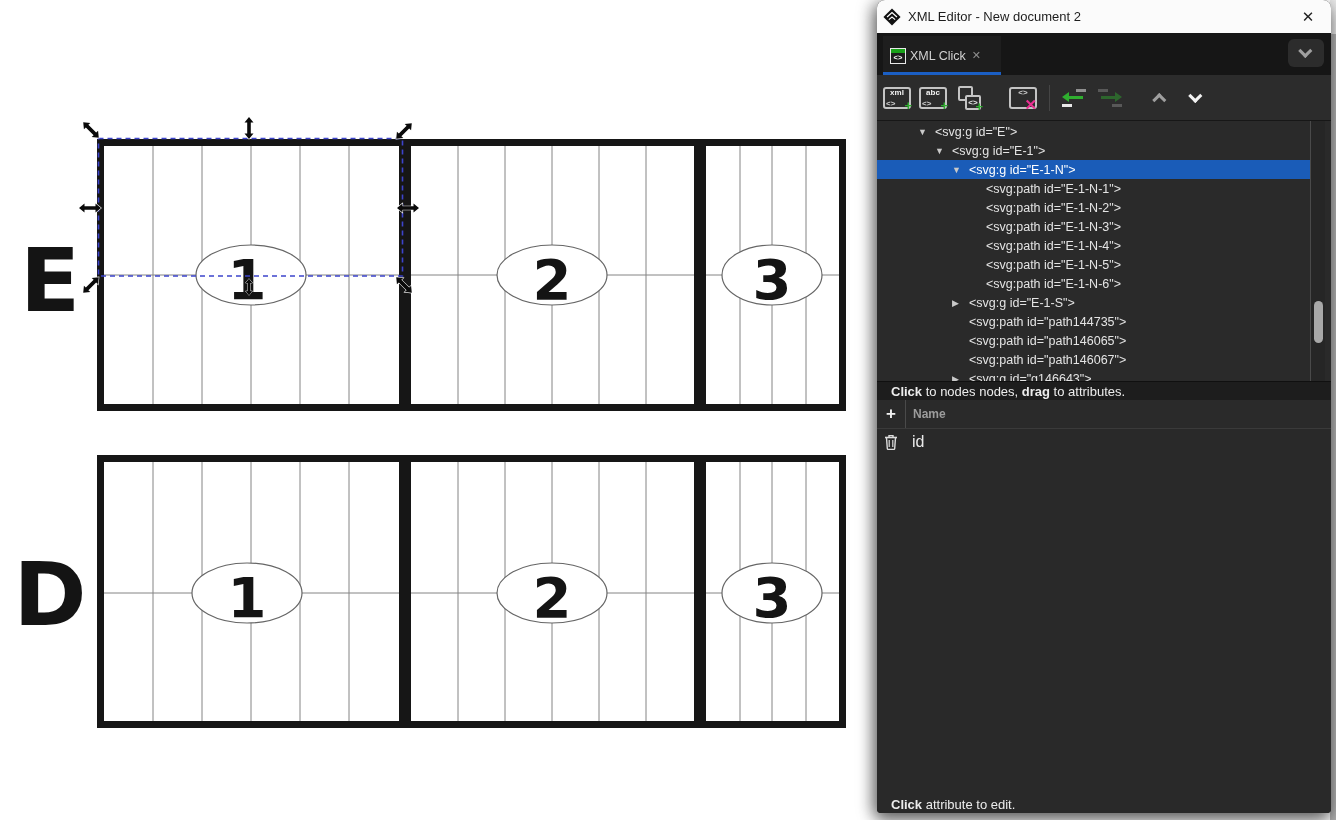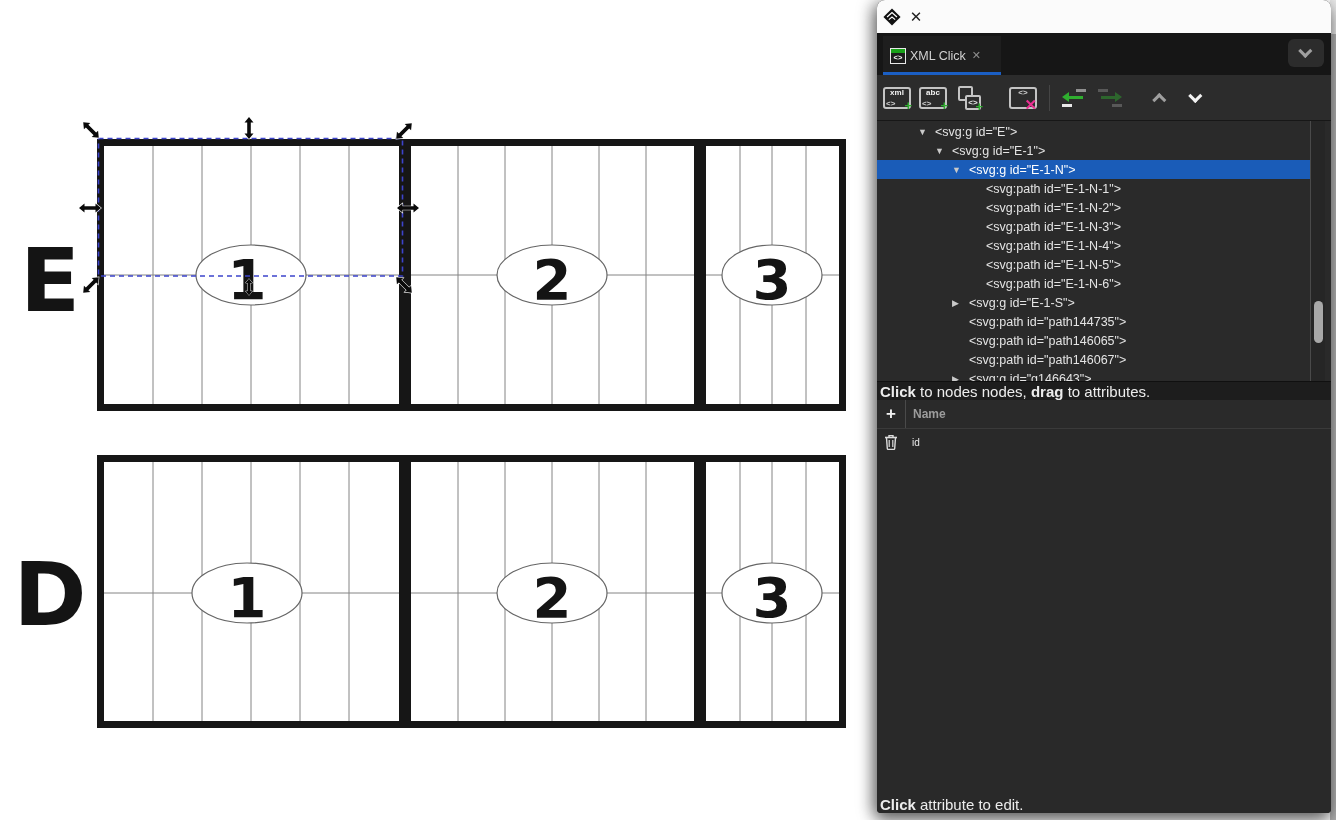--- a/index.html
+++ b/index.html
@@ -64,30 +64,30 @@
   .tree { height:262px; background:#2a2a2a; position:relative; border-top:1px solid #171717;
           border-bottom:1px solid #101010; flex:0 0 auto; overflow:hidden; }
   .treerows { position:absolute; left:0; top:1px; right:21px; bottom:0; overflow:hidden; }
   .tree-row { height:19px; display:flex; align-items:center; font-size:12.5px; color:#e4e4e4; white-space:nowrap; }
   .tree-row .tri { width:17px; flex:0 0 auto; font-size:9px; color:#c9c9c9; text-align:left; }
   .tree-row.selected { background:#1a5cb8; color:#ffffff; }
   .d1 { padding-left:41px; } .d2 { padding-left:58px; } .d3 { padding-left:75px; } .d4 { padding-left:92px; }
   .scrolltrack { position:absolute; top:0; bottom:0; right:6px; width:15px; background:#262626; border-left:1px solid #4a4a4a; }
   .scrollthumb { position:absolute; left:3px; top:180px; width:9px; height:42px; background:#a8a8a8; border-radius:5px; }
 
-  .hintbar { height:18px; background:#1d1d1d; color:#ececec; font-size:15px; display:flex; align-items:center;
-             padding-left:3px; flex:0 0 auto; white-space:pre; }
+  .hintbar { height:18px; background:#1d1d1d; color:#ececec; font-size:13px; display:flex; align-items:center;
+             padding-left:14px; flex:0 0 auto; white-space:pre; }
   .hintbar b { font-weight:bold; }
 
   
   .attrheader { height:29px; background:#2a2a2a; border-bottom:1px solid #3a3a3a; display:grid;
                 grid-template-columns:28px 57px 1fr; align-items:center; flex:0 0 auto; }
   .attrheader .hc { color:#9c9c9c; font-size:12px; font-weight:bold; padding-left:7px; height:100%; display:flex; align-items:center; border-left:1px solid #4a4a4a; }
   .attrheader .plusc { display:flex; align-items:center; justify-content:center; color:#f2f2f2; font-size:17px; font-weight:bold; height:100%; }
-  .attrrow { height:26px; display:grid; grid-template-columns:28px 57px 1fr; align-items:center; flex:0 0 auto; color:#e9e9e9; font-size:10px; }
+  .attrrow { height:26px; display:grid; grid-template-columns:28px 57px 1fr; align-items:center; flex:0 0 auto; color:#e9e9e9; font-size:16px; }
   .attrrow .icell { display:flex; align-items:center; justify-content:center; }
   .attrrow .ncell { padding-left:7px; } .attrrow .vcell { padding-left:9px; }
   .attrempty { flex:1 1 auto; background:#292929; }
 
   .bottomrow { height:32px; display:flex; align-items:center; padding:0 8px 6px 3px; flex:0 0 auto; }
   .showlabel { color:#ececec; font-size:12px; }
   .toggle { width:38px; height:21px; border-radius:11px; background:#1b61c4; position:relative; margin-left:9px; }
   .toggle .knob { position:absolute; right:1px; top:1px; width:19px; height:19px; border-radius:50%;
                   background:#383838; border:1px solid #6a6a6a; }
   .layoutbtns { margin-left:auto; display:flex; gap:3px; }
@@ -189,20 +189,21 @@
   <div id="right-strip"></div>
 
   <div id="dialog">
 
     <div class="titlebar">
       <svg width="18" height="18" viewBox="0 0 20 20">
         <path d="M10,0.5 L19.5,10 L10,19.5 L0.5,10 Z" fill="#111"></path>
         <path d="M4.5,10 L10,5 L15.5,10" fill="none" stroke="#fff" stroke-width="1.4"></path>
         <path d="M6.5,13 L10,10 L13.5,13" fill="none" stroke="#fff" stroke-width="1.2"></path>
       </svg>
+      <span class="title">XML Editor - New document 2</span>
       <span class="close">✕</span>
     </div>
 
     <div class="tabbar">
       <div class="tab">
         <span class="tabicon">
           <span class="g"></span>
             <span class="m">&lt;&gt;</span>
         </span>
         <span class="tlabel">XML Click</span>

